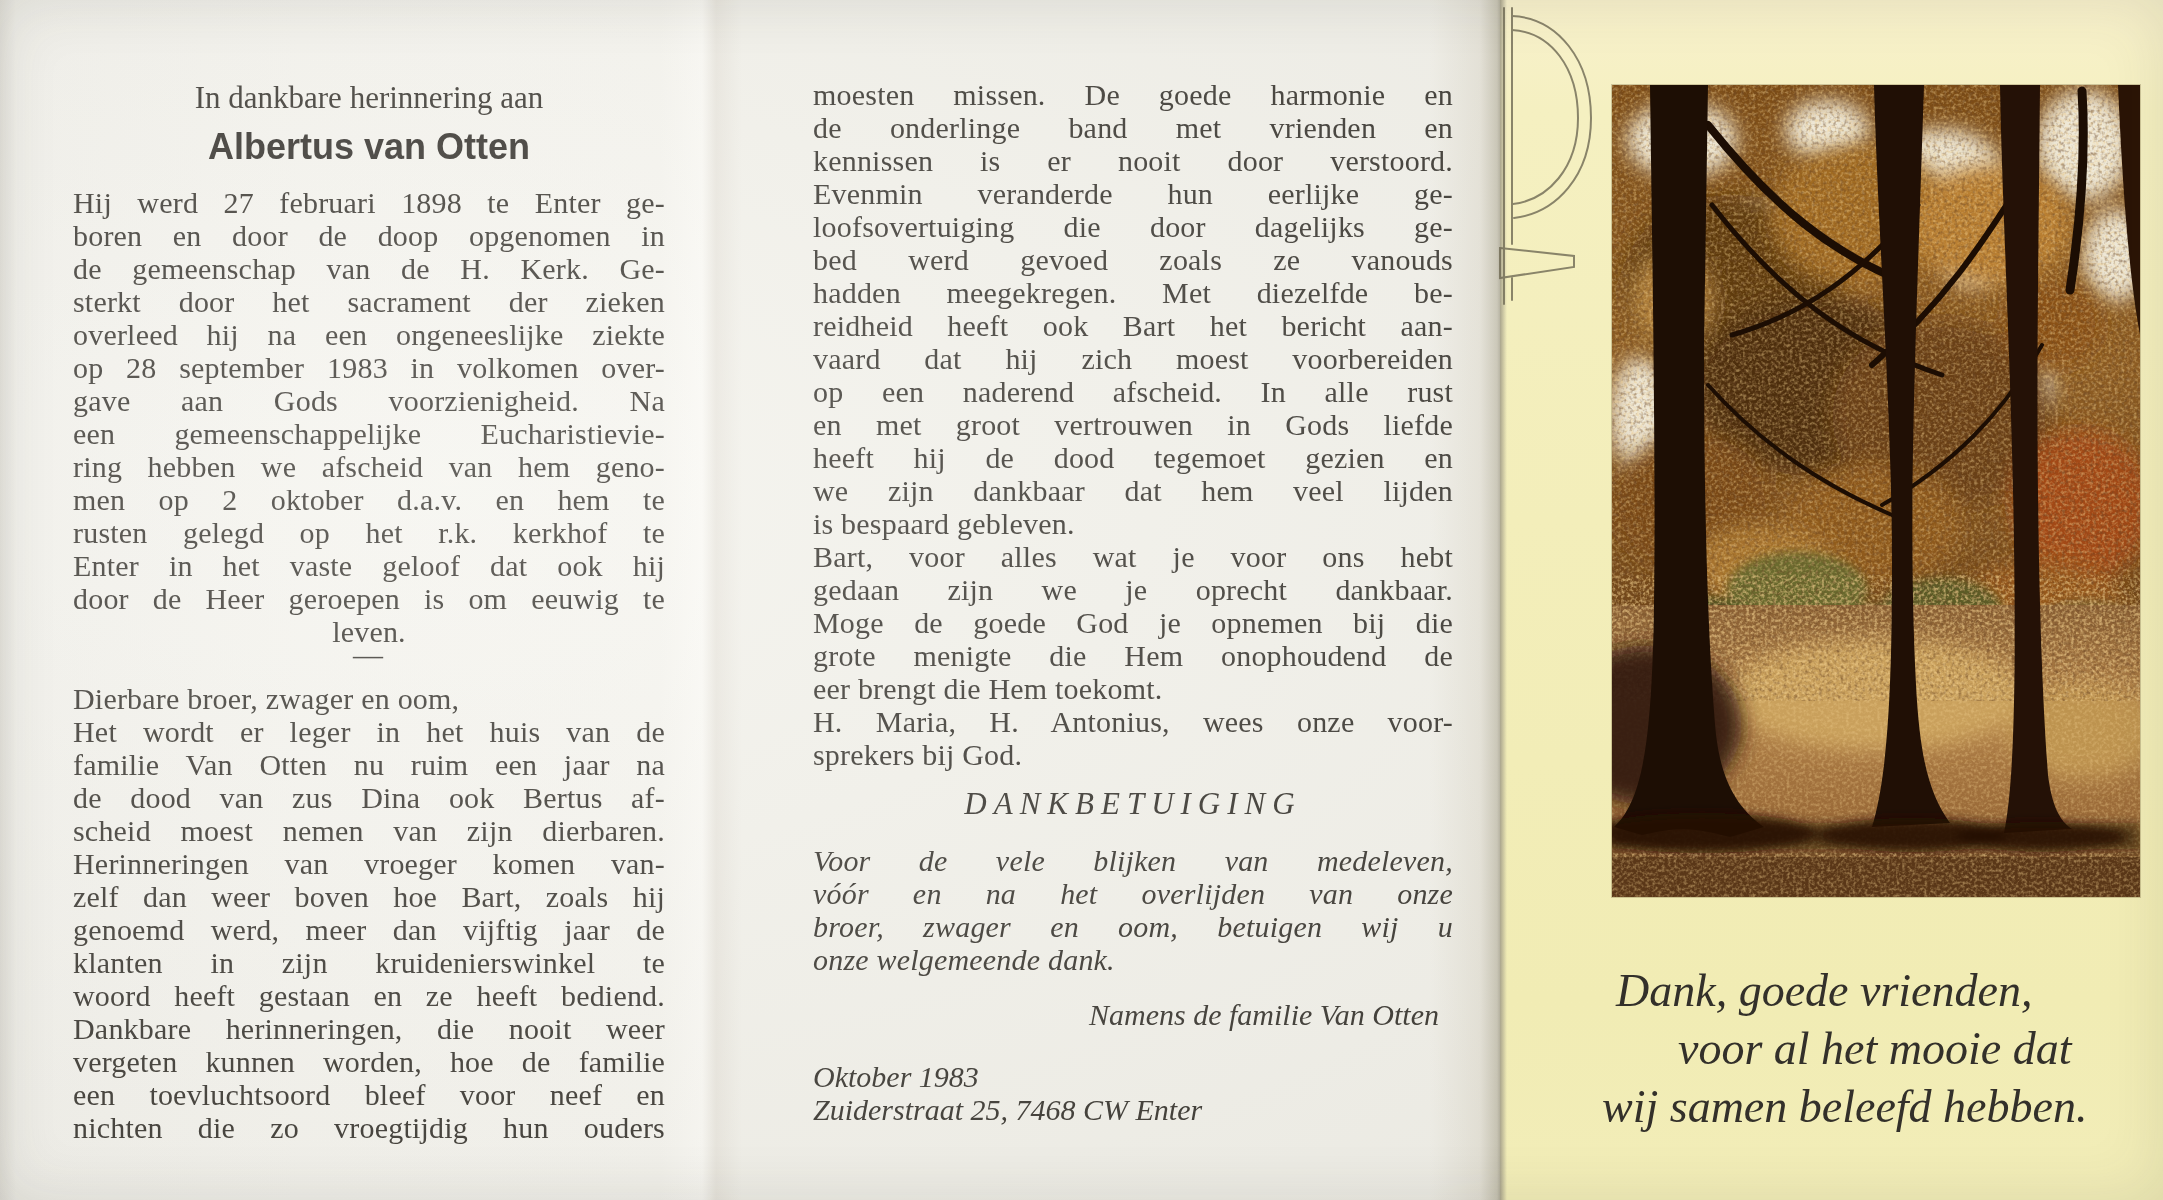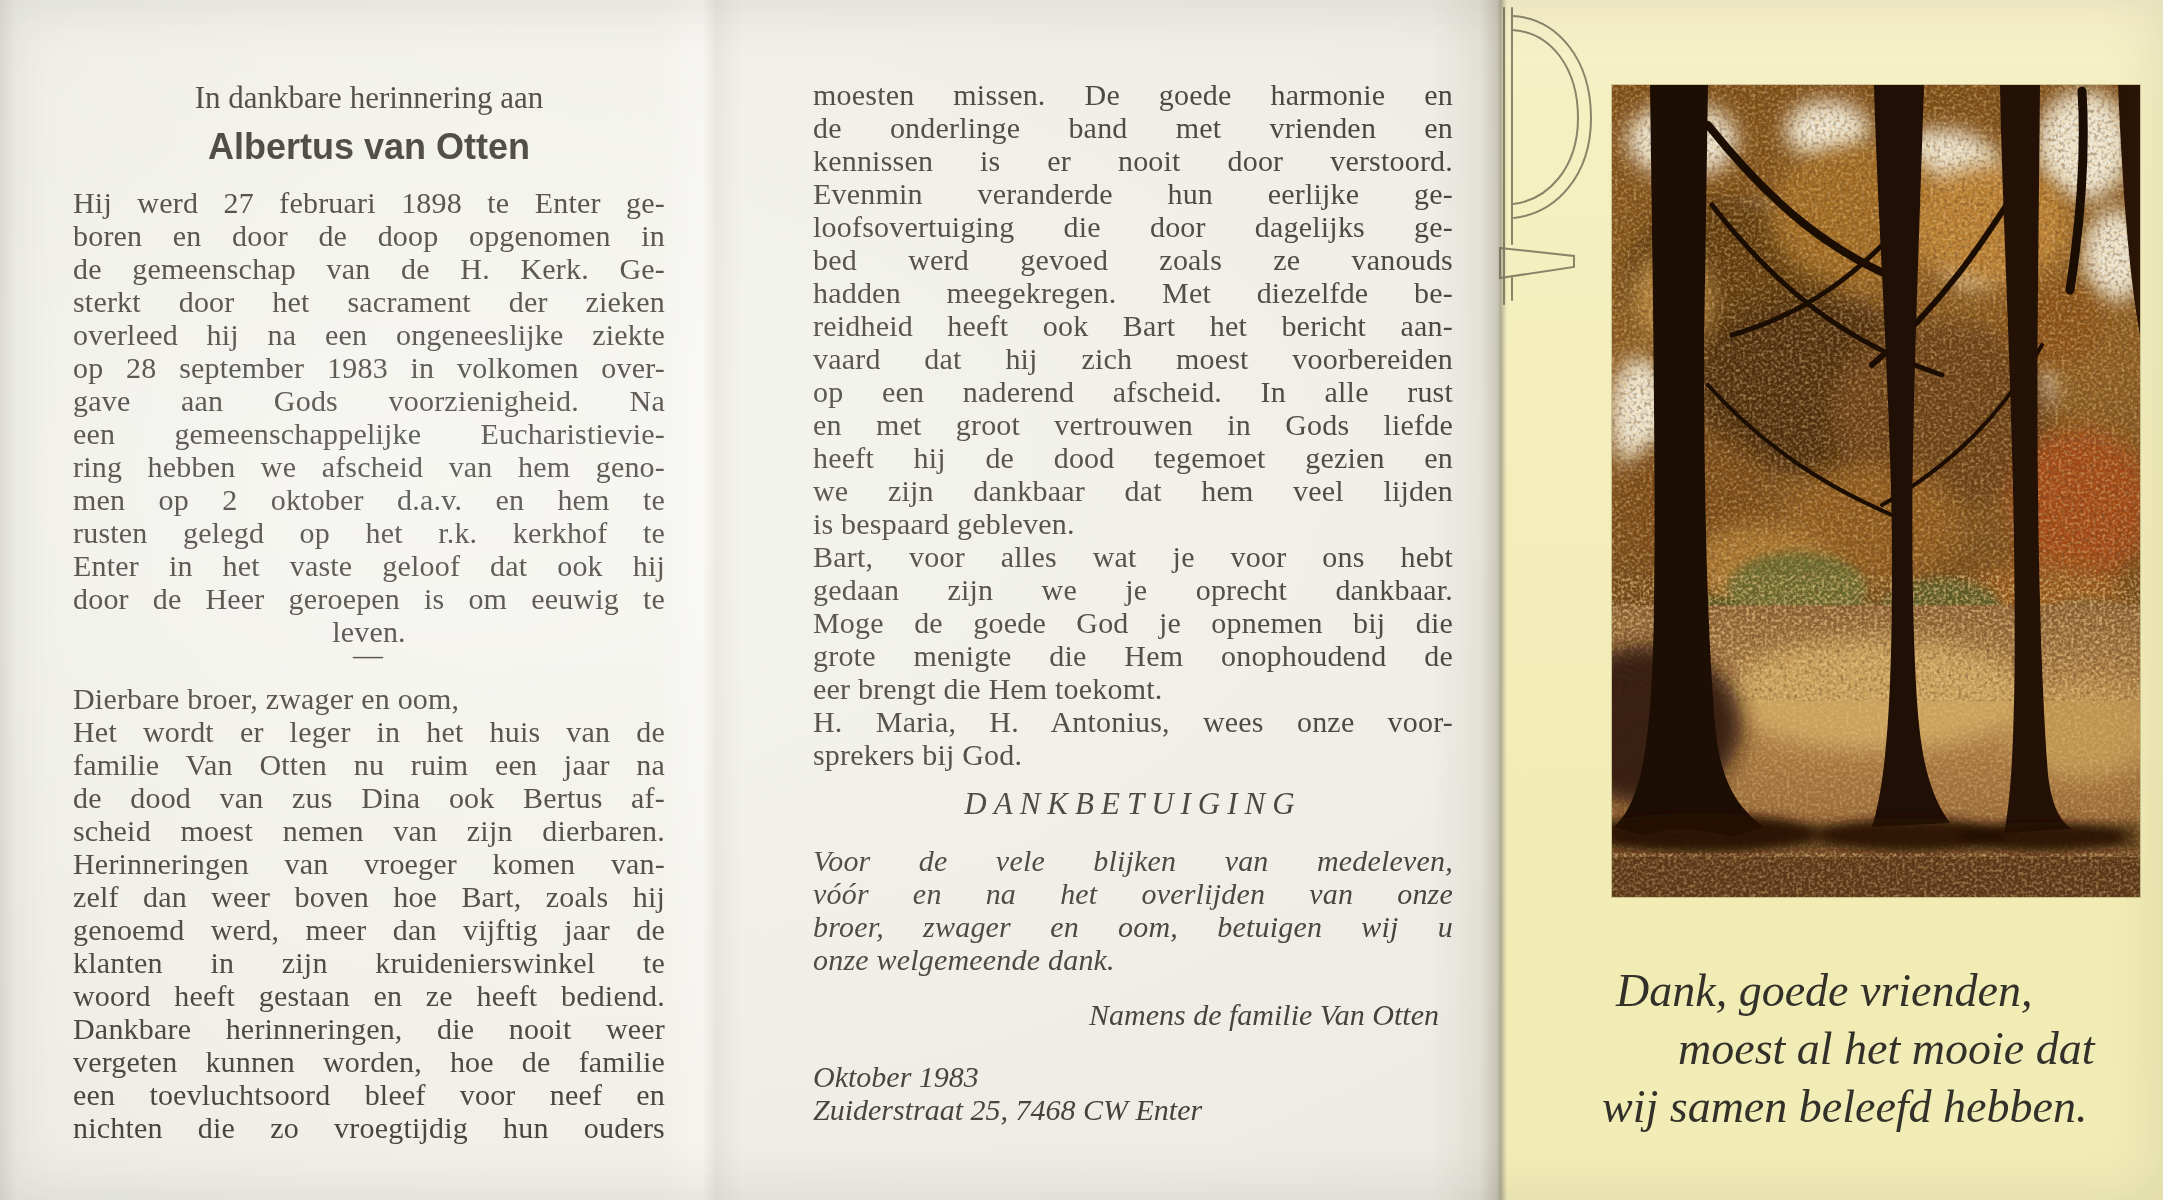--- a/index.html
+++ b/index.html
@@ -259,17 +259,17 @@
         <ellipse cx="430" cy="752" rx="85" ry="15" opacity="0.8"></ellipse>
         <rect x="0" y="738" width="528" height="26" opacity="0.5"></rect>
       </g>
       <rect y="772" width="528" height="40" fill="#5a3718"></rect>
       <rect y="772" width="528" height="40" filter="url(#leafLight)" opacity="0.45"></rect>
     </svg>
   </div>
 
   <div class="quote">
       <div class="tline a-l">Dank, goede vrienden,</div>
-      <div class="tline a-l">moest al het mooie dat</div>
+      <div class="tline a-l">voor al het mooie dat</div>
       <div class="tline a-l">wij samen beleefd hebben.</div>
     </div>
 
 </div>
 
 </body></html>

